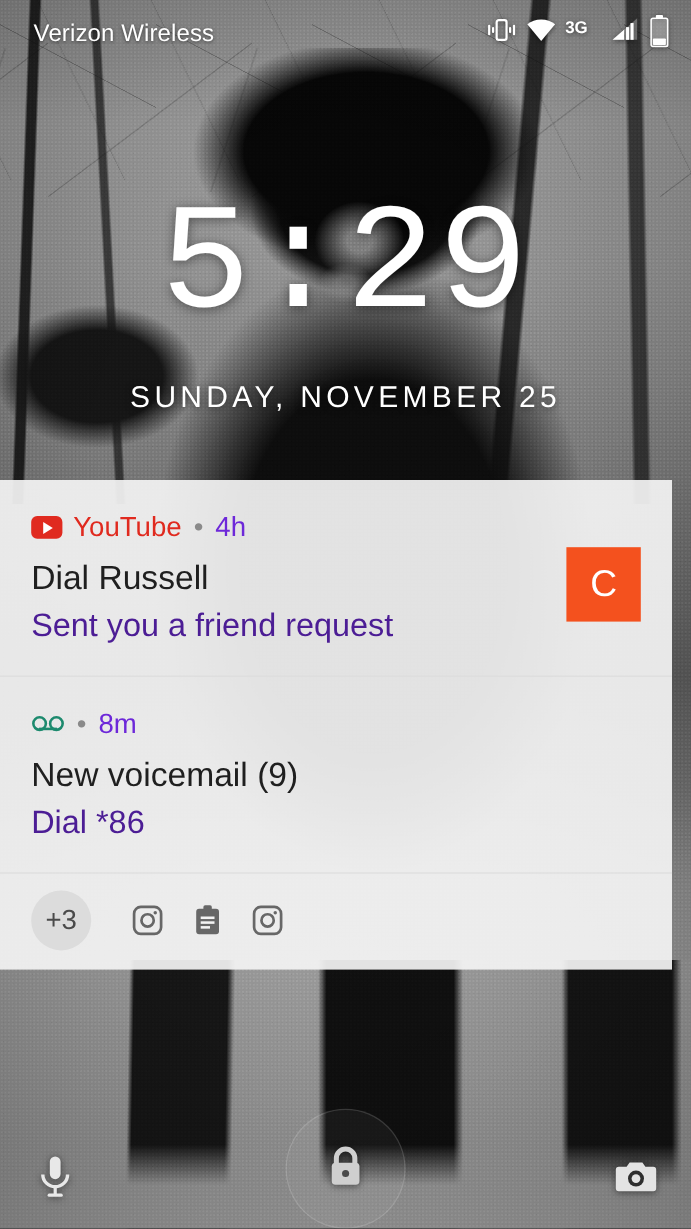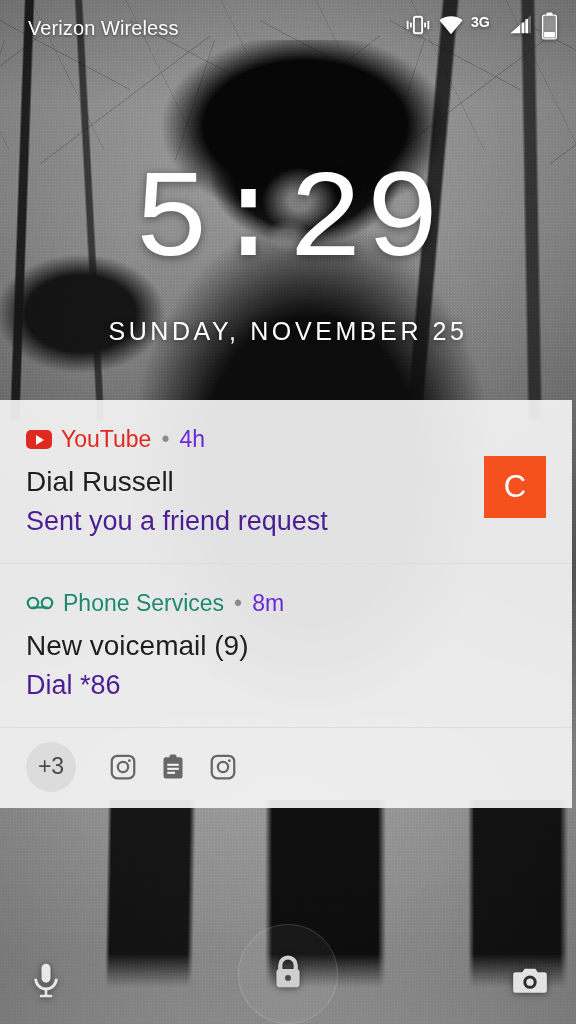--- a/index.html
+++ b/index.html
@@ -139,21 +139,21 @@
   }
   #date {
     margin-top:32px;
     font-size:25px; font-weight:400;
     letter-spacing:3.6px;
     text-shadow:0 1px 6px rgba(0,0,0,.55);
   }
 
   
   #shade {
-    position:absolute; left:0; right:4px; top:400px;
+    position:absolute; left:0; right:16px; top:400px;
     background:rgba(243,243,243,.93);
     z-index:18;
   }
   .notif {
     position:relative;
     padding:26px 24px 24px 26px;
     min-height:80px;
   }
   .notif + .notif { border-top:1px solid #dcdcdc; }
   .nrow-head {
@@ -310,21 +310,20 @@
 
     <div class="notif">
       <div class="nrow-head">
         <span style="display:flex">
           <svg width="28" height="16" viewBox="0 0 30 16">
             <circle cx="7.5" cy="8" r="5.6" fill="none" stroke="#1d8a6e" stroke-width="2.3"></circle>
             <circle cx="22.5" cy="8" r="5.6" fill="none" stroke="#1d8a6e" stroke-width="2.3"></circle>
             <rect x="7" y="11.6" width="16" height="2.3" fill="#1d8a6e"></rect>
           </svg>
         </span>
-        <span class="app-name" style="color:#1d8a6e">Phone Services</span>
         <span class="sep">•</span>
         <span class="n-time">8m</span>
       </div>
       <div class="n-title">New voicemail (9)</div>
       <div class="n-body">Dial *86</div>
     </div>
 
     <div id="overflow-row">
       <div id="more-badge">+3</div>
 

